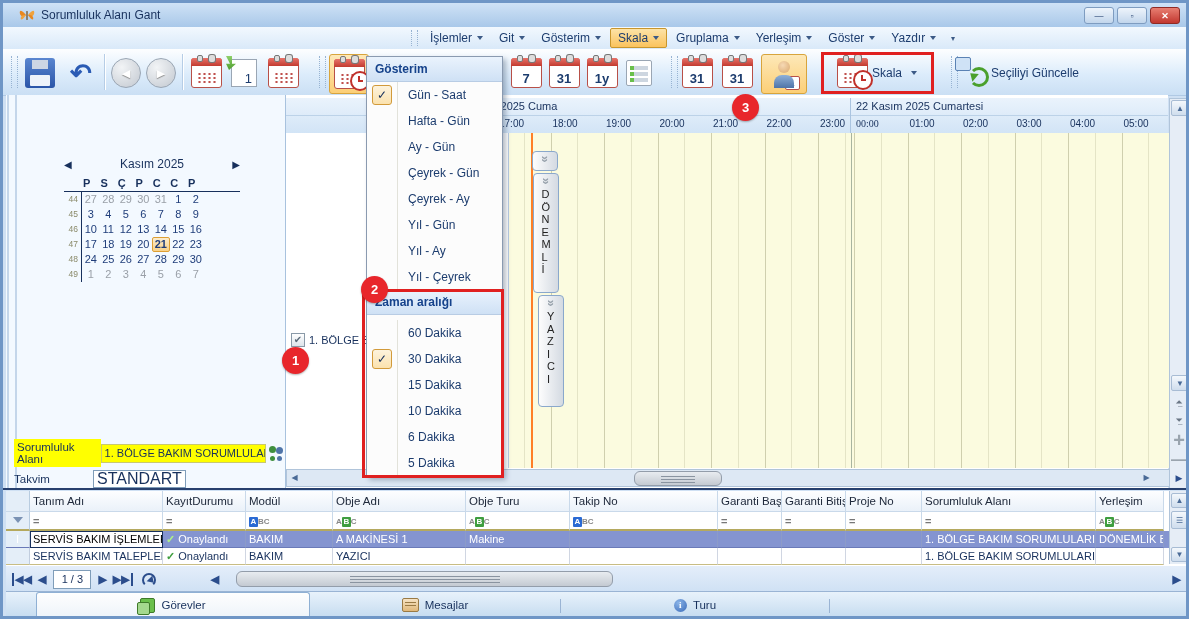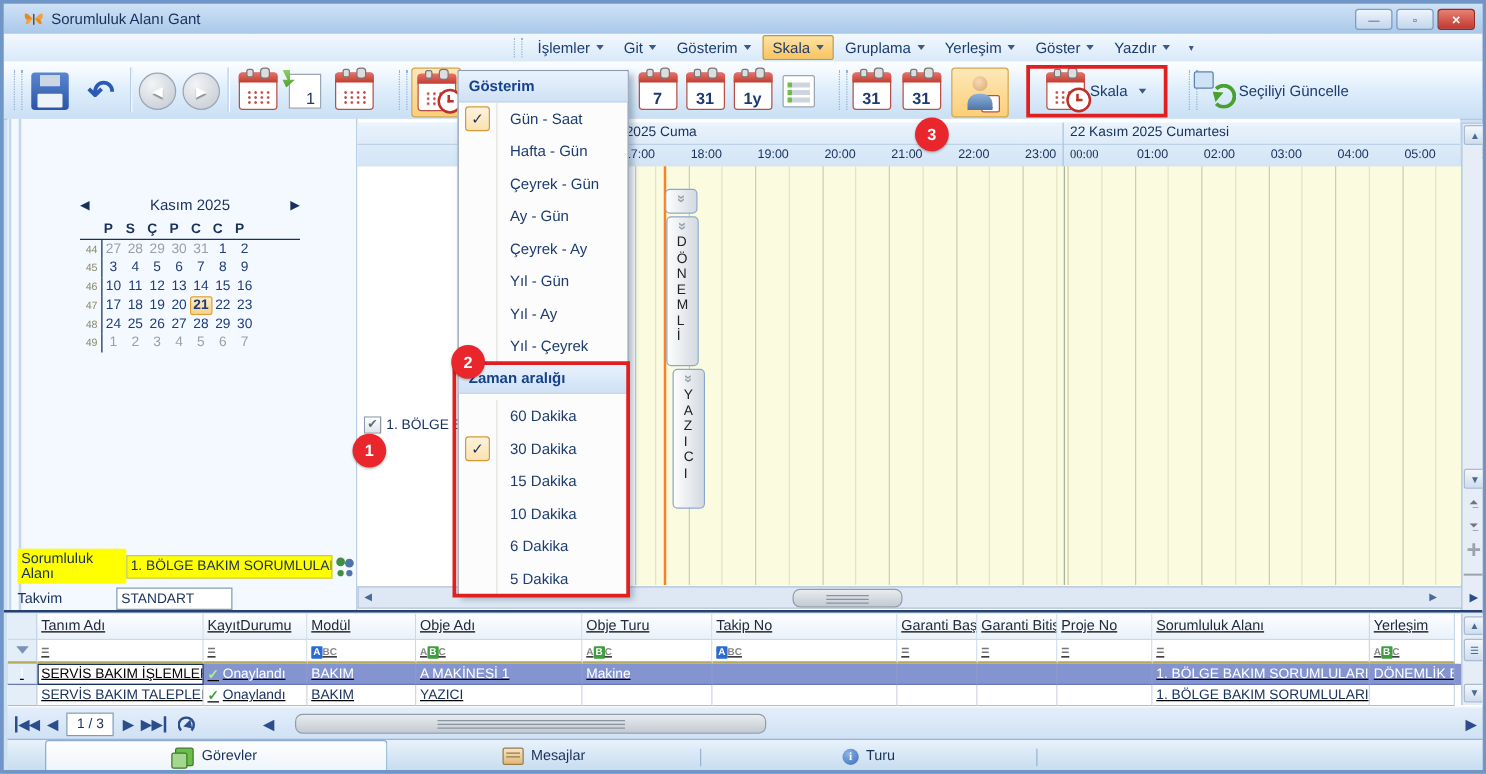--- a/index.html
+++ b/index.html
@@ -90,21 +90,21 @@
   .cal-row .wk{width:14px;font-size:8.5px;color:#8a8a6a;text-align:right;padding-right:3px;border-right:1px solid #17305c;height:15px;line-height:15px;}
   .cal-day{width:17.5px;text-align:center;line-height:15px;}
   .cal-day.muted{color:#9aa0a8;}
   .cal-day.selected{background:linear-gradient(#fceccd,#f8d188);border:1px solid #dd9f33;border-radius:2px;
                     font-weight:bold;box-sizing:border-box;line-height:13px;}
   
   .fieldrow{left:8px;height:20px;display:flex;align-items:center;font-size:11.5px;color:#17305c;}
   .ylab{background:#ffff00;padding:2px 3px;}
   .yval{background:#ffff00;border:1px solid #c8c870;width:172px;height:17px;line-height:17px;
         padding-left:3px;font-size:11px;white-space:nowrap;overflow:hidden;}
-  .wval{background:#fff;border:1px solid #7f9db9;width:88px;height:16px;line-height:16px;padding-left:3px;font-size:11px;position:relative;}
+  .wval{background:#fff;border:1px solid #7f9db9;width:88px;height:16px;line-height:16px;padding-left:3px;font-size:16px;position:relative;}
   .people-ic{width:18px;height:16px;position:relative;margin-left:2px;}
   .people-ic:before{content:"";position:absolute;left:1px;top:1px;width:7px;height:7px;border-radius:50%;background:#3f8f3f;}
   .people-ic:after{content:"";position:absolute;left:8px;top:2px;width:7px;height:7px;border-radius:50%;background:#4f74a8;
                    box-shadow:-7px 8px 0 -1px #3f8f3f,0 8px 0 -1px #4f74a8;}
   
   #gantt{left:283px;top:92px;width:882px;height:394px;background:#fff;}
   #ghead{left:0;top:3px;width:882px;height:35px;background:linear-gradient(#eaf3fc,#d2e4f6);border-bottom:1px solid #aac4e0;}
   .dayrow{position:absolute;left:0;top:0;right:0;height:17px;border-bottom:1px solid #bcd2e8;}
   .daylab{position:absolute;top:2px;font-size:11px;color:#17305c;white-space:nowrap;}
   .hourlab{position:absolute;top:20px;font-size:10px;color:#17305c;}
@@ -142,21 +142,21 @@
   .dd-head{height:24px;background:linear-gradient(#eaf3fd,#cfe1f5);border-bottom:1px solid #b8cce4;
            display:flex;align-items:center;padding-left:8px;font-size:12px;font-weight:bold;color:#15428b;}
   .dd-item{height:26px;display:flex;align-items:center;font-size:12px;color:#1c3c6e;position:relative;}
   .dd-gut{width:30px;height:26px;border-right:1px solid #e2e2da;display:flex;align-items:center;justify-content:center;flex:none;}
   .dd-check{width:18px;height:18px;border:1px solid #d29a3a;background:linear-gradient(#fdf3dd,#fbe2ae);
             border-radius:3px;display:flex;align-items:center;justify-content:center;color:#17305c;font-size:12px;}
   .dd-label{padding-left:10px;}
   
   #gridsep{left:0;top:485px;right:0;height:2px;background:#27406e;}
   #grid{left:3px;top:488px;width:1183px;height:74px;background:#fff;overflow:hidden;}
-  .grow,.ghrow{display:flex;position:absolute;left:0;right:10px;text-decoration:underline;}
+  .grow,.ghrow{display:flex;position:absolute;left:0;right:10px;}
   .gcell{box-sizing:border-box;border-right:1px solid #c9d9ea;padding:0 3px;white-space:nowrap;overflow:hidden;
          font-size:11px;display:flex;align-items:center;}
   .ghead{height:21px;background:linear-gradient(#fdfeff,#eaf1f9);border-bottom:1px solid #c9d9ea;
          color:#202a3c;font-size:11.5px;}
   .gfilter{height:19px;background:#fff;border-bottom:2px solid #b5a95e;color:#777;font-weight:bold;}
   .gind{width:24px;flex:none;background:#e4eef8;border-right:1px solid #b8cce0;display:flex;align-items:center;justify-content:center;}
   .gc0{width:133px;flex:none;} .gc1{width:83px;flex:none;} .gc2{width:87px;flex:none;}
   .gc3{width:133px;flex:none;} .gc4{width:104px;flex:none;} .gc5{width:148px;flex:none;}
   .gc6{width:64px;flex:none;} .gc7{width:64px;flex:none;} .gc8{width:76px;flex:none;}
   .gc9{width:174px;flex:none;} .gc10{width:68px;flex:none;}
@@ -678,25 +678,25 @@
             <div class="dd-check">✓</div>
           </div>
           <div class="dd-label">Gün - Saat</div>
         </div>
         <div class="dd-item">
           <div class="dd-gut"></div>
           <div class="dd-label">Hafta - Gün</div>
         </div>
         <div class="dd-item">
           <div class="dd-gut"></div>
+          <div class="dd-label">Ay - Gün</div>
+        </div>
+        <div class="dd-item">
+          <div class="dd-gut"></div>
           <div class="dd-label">Çeyrek - Gün</div>
-        </div>
-        <div class="dd-item">
-          <div class="dd-gut"></div>
-          <div class="dd-label">Ay - Gün</div>
         </div>
         <div class="dd-item">
           <div class="dd-gut"></div>
           <div class="dd-label">Çeyrek - Ay</div>
         </div>
         <div class="dd-item">
           <div class="dd-gut"></div>
           <div class="dd-label">Yıl - Gün</div>
         </div>
         <div class="dd-item">

